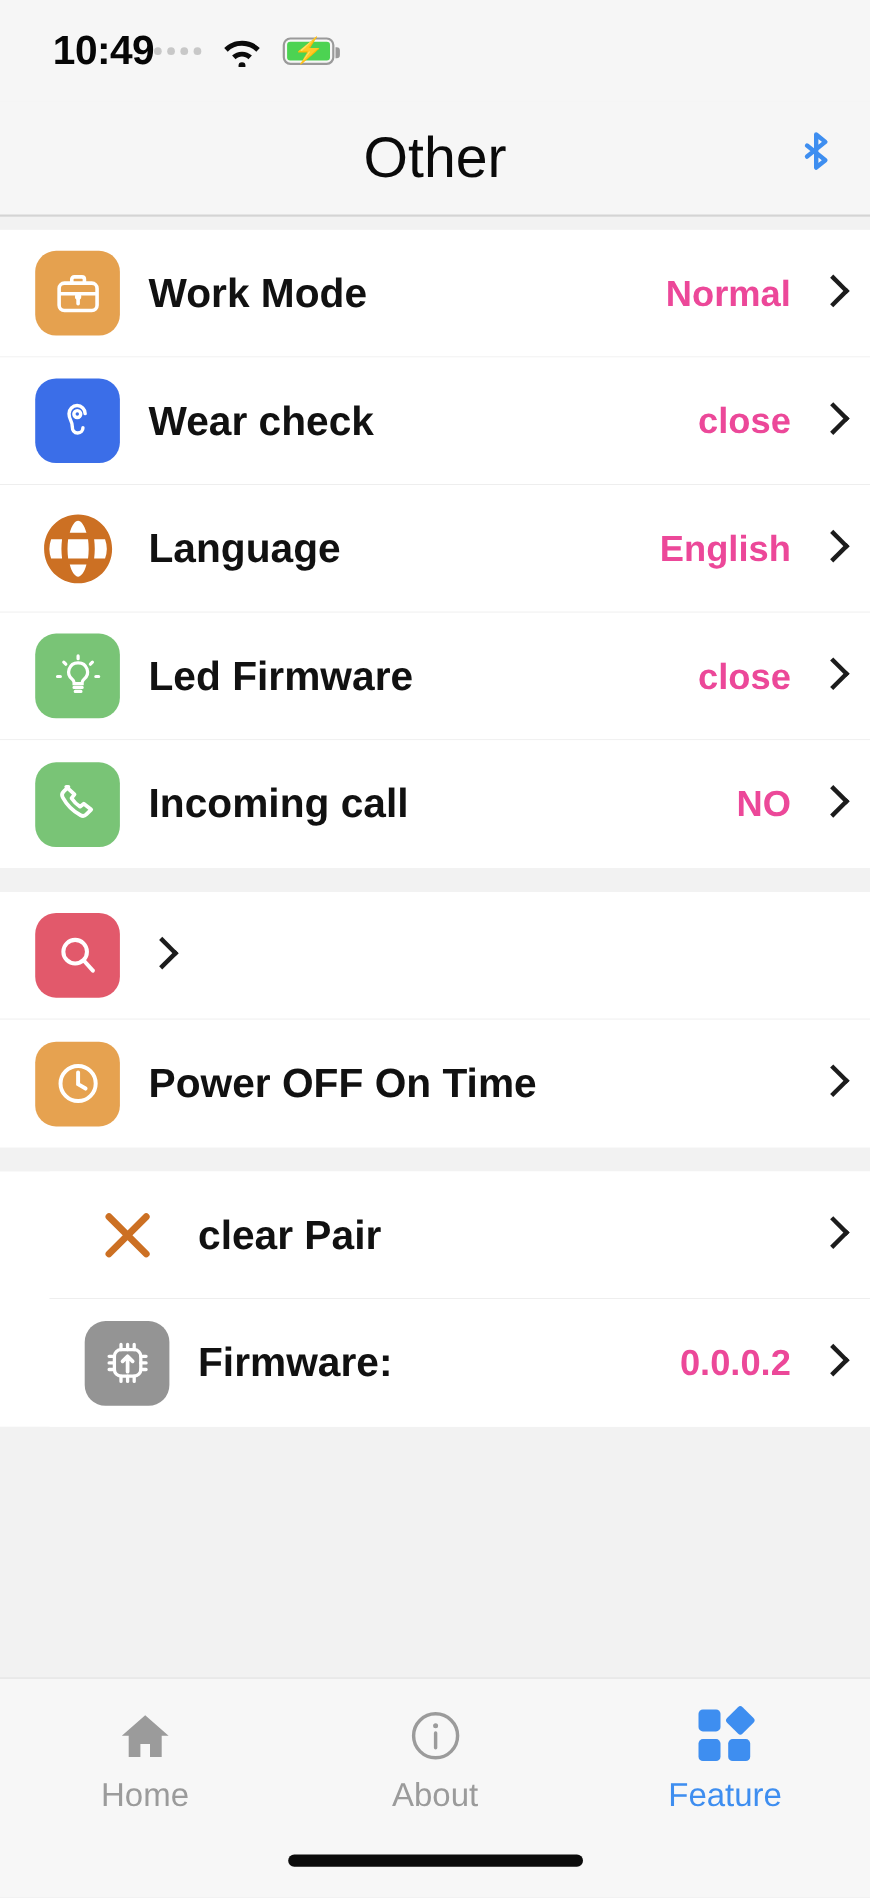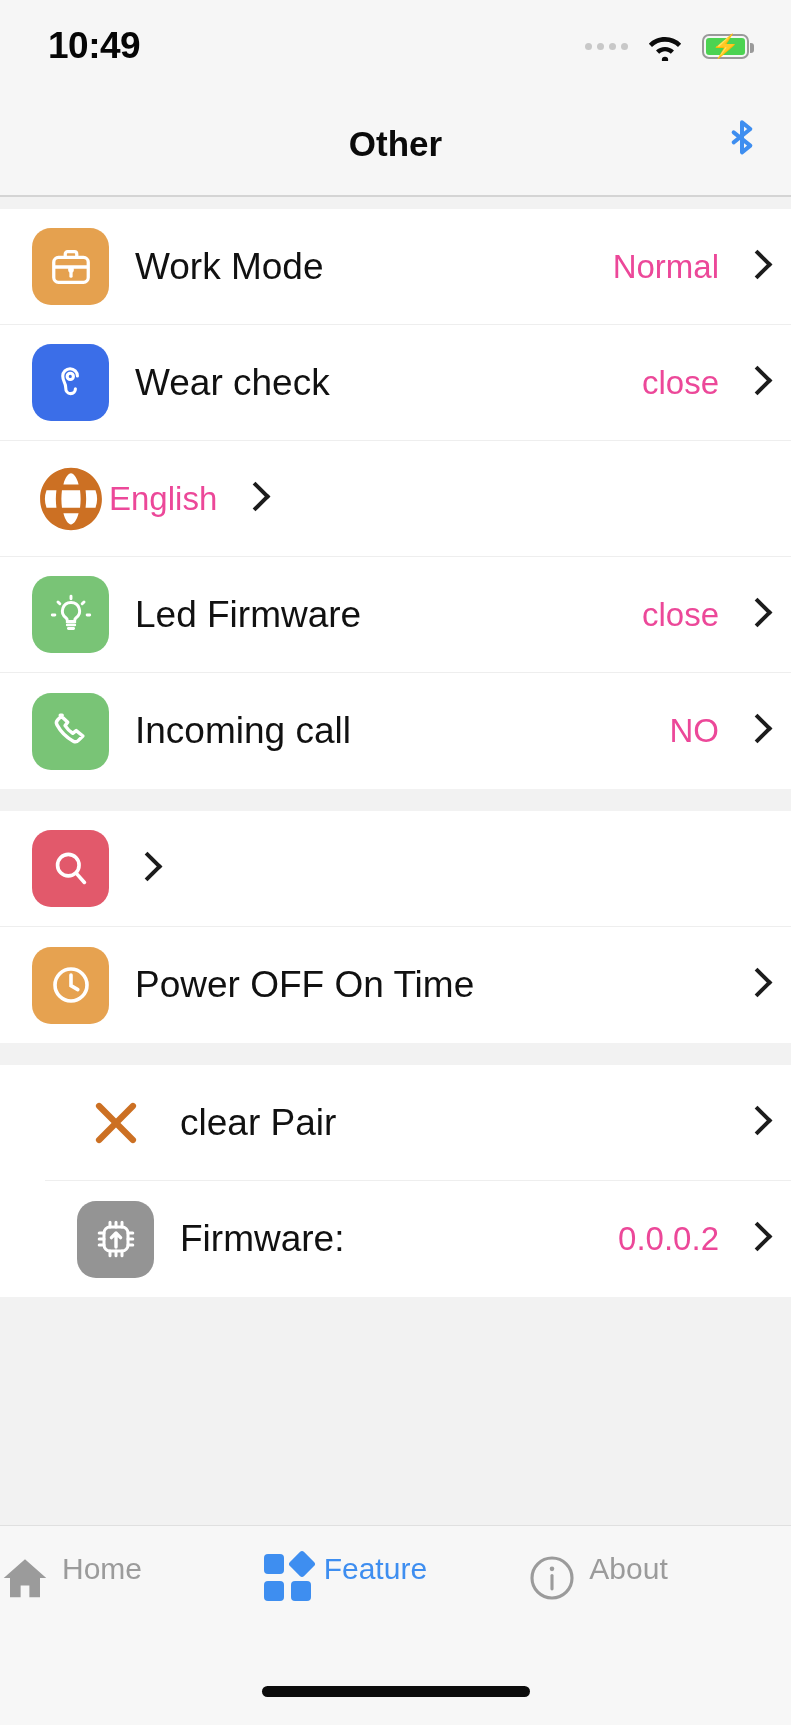--- a/index.html
+++ b/index.html
@@ -19,21 +19,21 @@
     flex-direction: column;
     overflow: hidden;
   }
 
   
   .statusbar {
     height: 92px;
     flex: 0 0 92px;
     display: flex;
     align-items: center;
-    justify-content: space-between;
+    justify-content: flex-start;
     padding: 0 42px 0 48px;
     background: #f6f6f6;
   }
   .status-time {
     font-size: 37px;
     font-weight: bold;
     color: #060606;
     letter-spacing: -0.5px;
   }
   .status-right {
@@ -82,23 +82,23 @@
     position: relative;
     flex: 0 0 105px;
     height: 105px;
     background: #f6f6f6;
     display: flex;
     align-items: center;
     justify-content: center;
     border-bottom: 2px solid #d4d4d4;
   }
   .nav-title {
-    font-size: 35px;
+    font-size: 52px;
     color: #0a0a0a;
-    font-weight: 700;
+    font-weight: 400;
   }
   .nav-bt {
     position: absolute;
     right: 22px;
     top: 50%;
     transform: translateY(-50%);
     width: 54px; height: 54px;
     display: flex; align-items: center; justify-content: center;
     cursor: pointer;
   }
@@ -116,20 +116,21 @@
   }
   .group:last-child { margin-bottom: 0; padding-left: 45px; }
   .row {
     height: 116px;
     display: flex;
     align-items: center;
     padding: 0 22px 0 32px;
     border-bottom: 1px solid #eeeeee;
     background: #fff;
     cursor: pointer;
+    font-weight: bold;
   }
   .row:last-child { border-bottom: none; }
   .row .ic {
     flex: 0 0 77px;
     width: 77px; height: 77px;
     display: flex;
     align-items: center;
     justify-content: center;
   }
   .sq {
@@ -171,22 +172,22 @@
     height: 200px;
     background: #f7f7f7;
     border-top: 1px solid #e0e0e0;
     display: flex;
     align-items: flex-start;
     padding-top: 26px;
   }
   .tab {
     flex: 1 1 0;
     display: flex;
-    flex-direction: row;
-    align-items: flex-start;
+    flex-direction: column;
+    align-items: center;
     gap: 12px;
     cursor: pointer;
   }
   .tab .ti { height: 52px; display: flex; align-items: center; justify-content: center; }
   .tab .tl { font-size: 30px; color: #9b9b9b; }
   .tab.active .tl { color: #3e8ef0; }
 
   .home-indicator {
     position: absolute;
     bottom: 28px;
@@ -282,20 +283,21 @@
         <div class="value">close</div>
         <div class="chev"></div>
       </div>
 
       <div class="row">
         <div class="ic">
           <svg width="70" height="70" viewBox="0 0 24 24" fill="#cc7023">
             <path d="M12 1.3C6.1 1.3 1.4 6 1.4 12S6.1 22.7 12 22.7 22.6 18 22.6 12 17.9 1.3 12 1.3zm0 1.9c.9 0 2 1.4 2.6 3.8H9.4C10 4.6 11.1 3.2 12 3.2zM8.9 9h6.2c.1.9.2 1.9.2 3s-.1 2.1-.2 3H8.9c-.1-.9-.2-1.9-.2-3s.1-2.1.2-3zm-1.9 0c-.1 1-.2 2-.2 3s.1 2 .2 3H3.6a8.7 8.7 0 0 1 0-6H7zm10 0h3.4a8.7 8.7 0 0 1 0 6H17c.1-1 .2-2 .2-3s-.1-2-.2-3zM9.4 16.9h5.2c-.6 2.4-1.7 3.8-2.6 3.8s-2-1.4-2.6-3.8z"></path>
           </svg>
         </div>
+        <div class="label">Language</div>
         <div class="value">English</div>
         <div class="chev"></div>
       </div>
 
       <div class="row">
         <div class="ic">
           <div class="sq" style="background:#79c476">
             <svg width="44" height="44" viewBox="0 0 24 24" fill="none" stroke="#fff" stroke-width="1.6" stroke-linecap="round">
               <path d="M12 5.2a4.6 4.6 0 0 0-2.8 8.3c.5.4.8 1 .8 1.6v.4h4v-.4c0-.6.3-1.2.8-1.6A4.6 4.6 0 0 0 12 5.2z"></path>
               <path d="M10 17.4h4M10.6 19.4h2.8"></path>
@@ -385,40 +387,40 @@
 
   <div class="tabbar">
 
     <div class="tab">
       <div class="ti">
         <svg width="50" height="46" viewBox="0 0 24 22" fill="#9b9b9b">
           <path d="M12 2 1.8 11h3v9.2h5.1v-5.6h4.2v5.6h5.1V11h3L12 2z"></path>
         </svg>
       </div>
       <div class="tl">Home</div>
+    </div>
+
+    <div class="tab">
+      <div class="ti">
+        <svg width="50" height="50" viewBox="0 0 24 24" fill="none" stroke="#9b9b9b" stroke-width="1.5">
+          <circle cx="12" cy="12" r="9.6"></circle>
+          <circle cx="12" cy="7.6" r="1.1" fill="#9b9b9b" stroke="none"></circle>
+          <path d="M12 10.8v6.4" stroke-linecap="round"></path>
+        </svg>
+      </div>
+      <div class="tl">About</div>
     </div>
 
     <div class="tab active">
       <div class="ti">
         <div class="feat-grid">
           <span class="s1"></span>
             <span class="s2"></span>
             <span class="s3"></span>
             <span class="s4"></span>
         </div>
       </div>
       <div class="tl">Feature</div>
     </div>
-
-    <div class="tab">
-      <div class="ti">
-        <svg width="50" height="50" viewBox="0 0 24 24" fill="none" stroke="#9b9b9b" stroke-width="1.5">
-          <circle cx="12" cy="12" r="9.6"></circle>
-          <circle cx="12" cy="7.6" r="1.1" fill="#9b9b9b" stroke="none"></circle>
-          <path d="M12 10.8v6.4" stroke-linecap="round"></path>
-        </svg>
-      </div>
-      <div class="tl">About</div>
-    </div>
   </div>
 
   <div class="home-indicator"></div>
 </div>
 
 </body></html>

